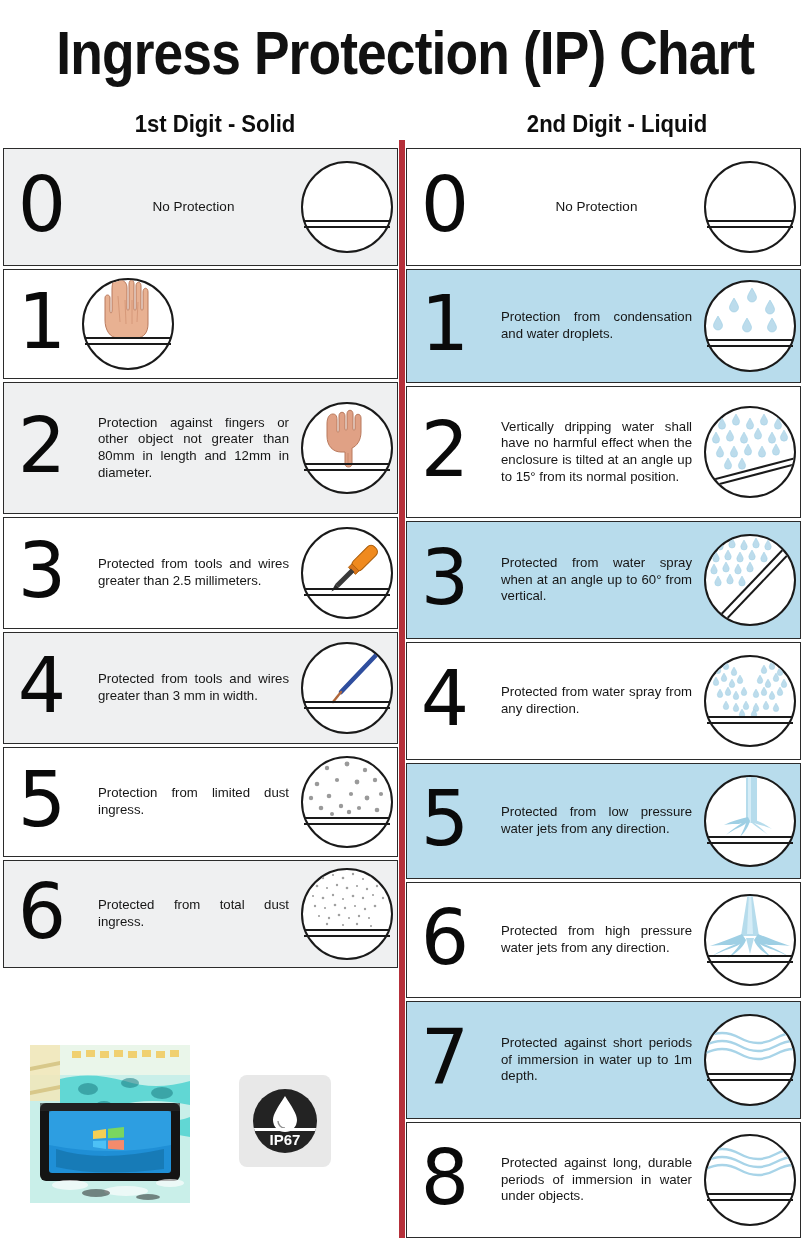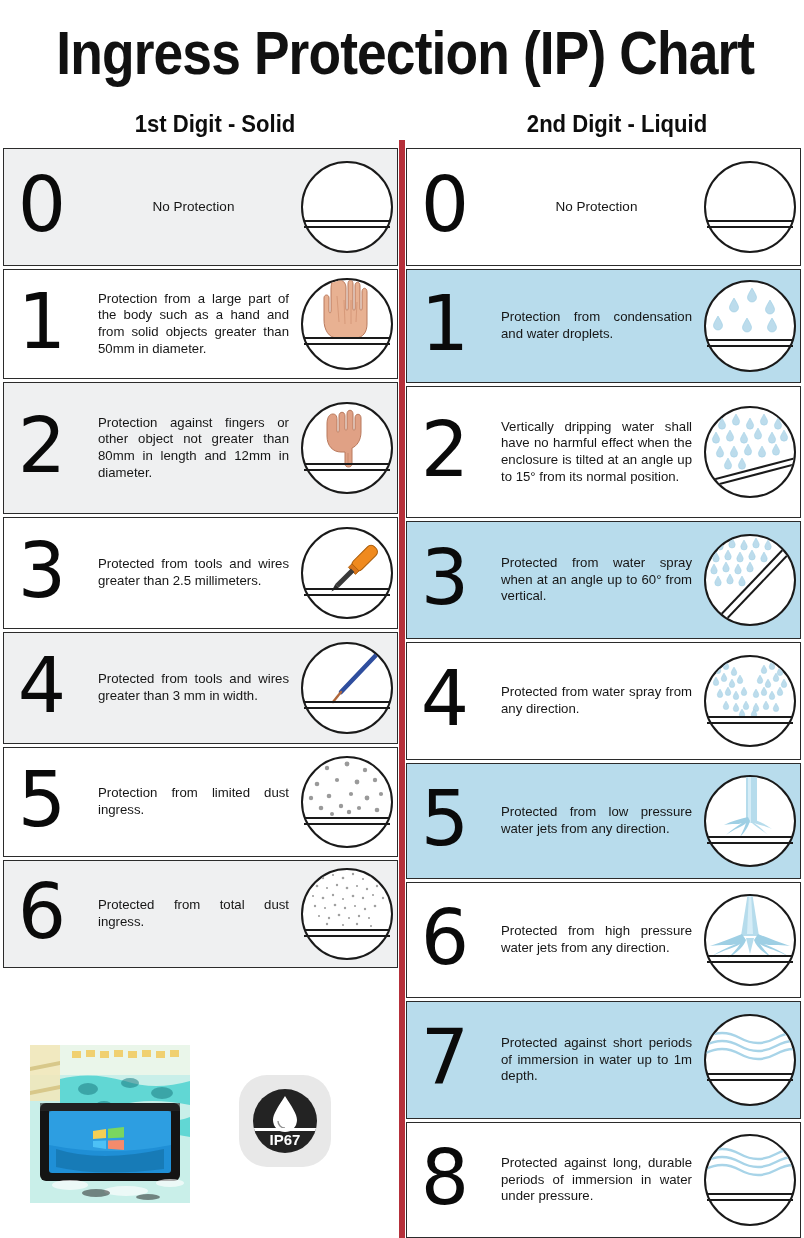--- a/index.html
+++ b/index.html
@@ -144,21 +144,21 @@
     width: 160px; height: 158px;
     border: 0;
     overflow: hidden;
     background: #bfe9e6;
   }
   .badge {
     position: absolute;
     left: 239px; top: 72px;
     width: 92px; height: 92px;
     background: #e8e8e8;
-    border-radius: 28px;
+    border-radius: 8px;
     display: flex;
     align-items: center;
     justify-content: center;
   }
 </style>
 </head>
 <body>
 
 <div id="poster">
 
@@ -182,21 +182,20 @@
           <svg width="96" height="96" viewBox="0 0 96 96">
             <circle cx="48" cy="48" r="45" fill="#fff" stroke="#1a1a1a" stroke-width="2"></circle>
             <line x1="5" y1="62" x2="91" y2="62" stroke="#1a1a1a" stroke-width="2"></line>
             <line x1="5" y1="68" x2="91" y2="68" stroke="#1a1a1a" stroke-width="2"></line>
           </svg>
         </div>
       </div>
 
       <div class="row h1">
         <div class="digit">1</div>
-        <div class="desc">Protection from a large part of the body such as a hand and from solid objects greater than 50mm in diameter.</div>
         <div class="icon-wrap">
           <svg width="96" height="96" viewBox="0 0 96 96">
             <defs>
                 <clipPath id="cl1">
                   <circle cx="48" cy="48" r="44"></circle>
                 </clipPath>
               </defs>
             <circle cx="48" cy="48" r="45" fill="#fff" stroke="#1a1a1a" stroke-width="2"></circle>
             <g clip-path="url(#cl1)">
               <path d="M36 4 C33 4 32 8 32 14 L32 34 C32 38 30 38 30 34 L30 22 C30 18 25 18 25 22
@@ -697,21 +696,21 @@
               <path d="M2 42 Q20 32 38 42 T74 42 T110 42"></path>
             </g>
             <line x1="5" y1="62" x2="91" y2="62" stroke="#1a1a1a" stroke-width="2"></line>
             <line x1="5" y1="68" x2="91" y2="68" stroke="#1a1a1a" stroke-width="2"></line>
           </svg>
         </div>
       </div>
 
       <div class="row rh-8">
         <div class="digit">8</div>
-        <div class="desc">Protected against long, durable periods of immersion in water under pressure.</div>
+        <div class="desc">Protected against long, durable periods of immersion in water under objects.</div>
         <div class="icon-wrap">
           <svg width="96" height="96" viewBox="0 0 96 96">
             <defs>
                 <clipPath id="cr8">
                   <circle cx="48" cy="48" r="44"></circle>
                 </clipPath>
               </defs>
             <circle cx="48" cy="48" r="45" fill="#fff" stroke="#1a1a1a" stroke-width="2"></circle>
             <g clip-path="url(#cr8)" fill="none" stroke="#a8d4e8" stroke-width="2.4" stroke-linecap="round">
               <path d="M2 22 Q20 12 38 22 T74 22 T110 22"></path>

